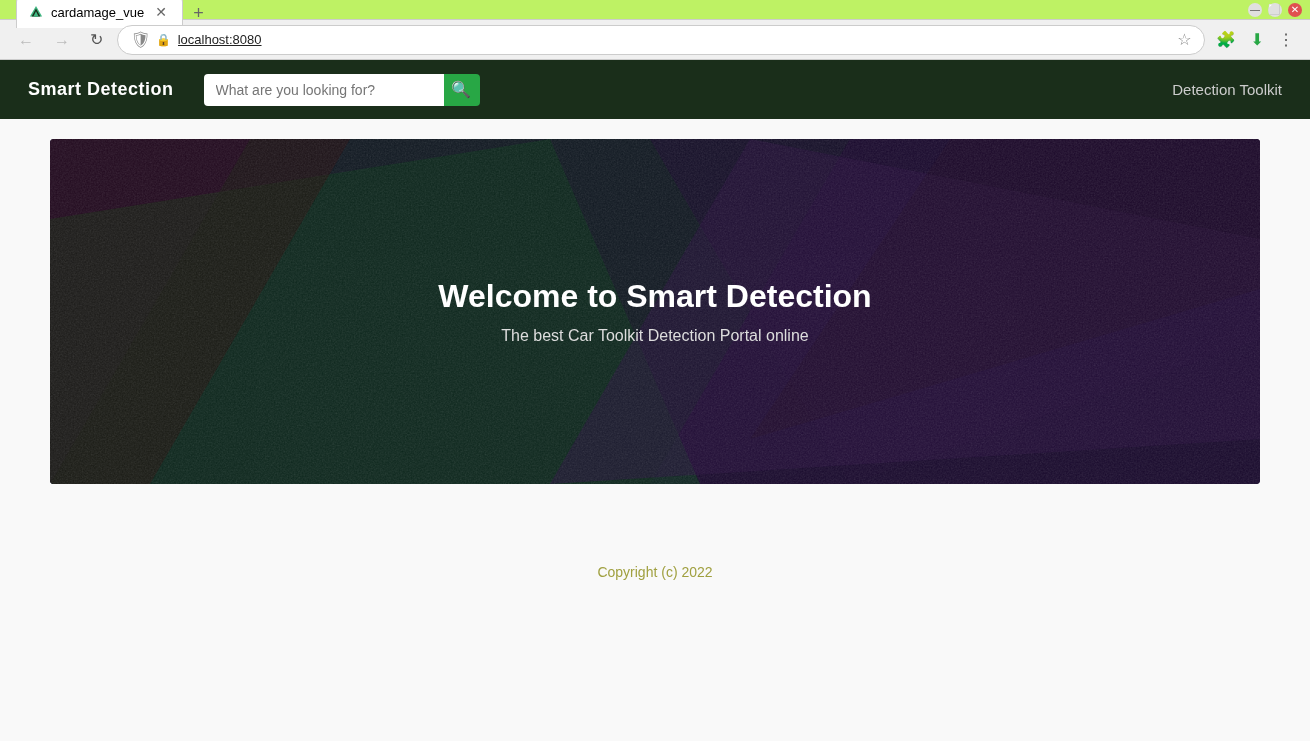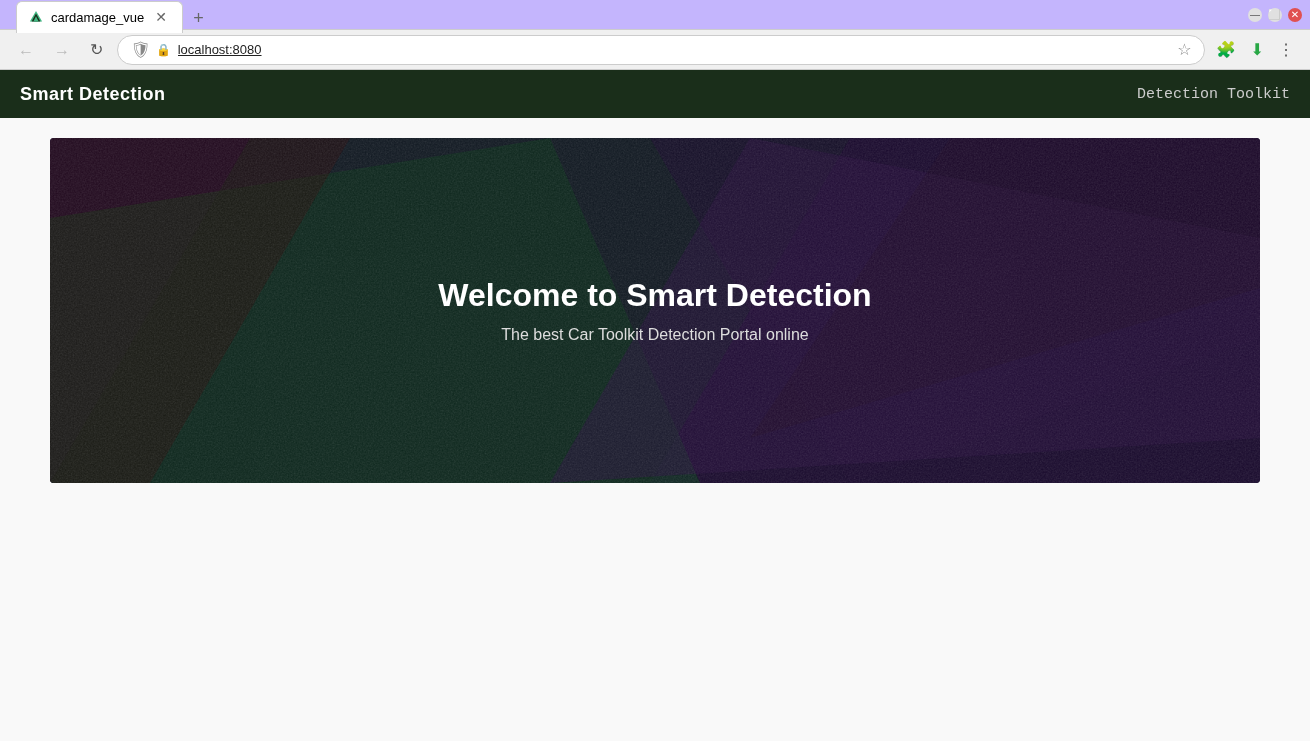--- a/index.html
+++ b/index.html
@@ -1,19 +1,19 @@
 <!DOCTYPE html>
 <html><head>
   <meta charset="utf-8">
   <style>
     * { margin: 0; padding: 0; box-sizing: border-box; }
     body { font-family: Arial, sans-serif; background: #f9f9f9; }
     .browser-titlebar {
-      background: #c4b5fd;
-      height: 30px;
+      background: #bef264;
+      height: 20px;
       display: flex;
       align-items: center;
       padding: 0 8px;
       gap: 6px;
       border-bottom: 1px solid #ccc;
     }
     .tab-bar {
       display: flex;
       align-items: flex-end;
       padding: 0 8px;
@@ -135,24 +135,24 @@
       justify-content: center;
       font-size: 10px;
     }
     .win-btn-min { background: #e0e0e0; color: #555; }
     .win-btn-restore { background: #e0e0e0; color: #555; }
     .win-btn-close { background: #e05050; color: #fff; }
 
     
     .app-navbar {
       background: #1a2e1a;
-      height: 48px;
-      display: flex;
-      align-items: center;
-      padding: 0 20px;
+      height: 59px;
+      display: flex;
+      align-items: center;
+      padding: 0 28px;
       gap: 20px;
     }
     .app-brand {
       color: #fff;
       font-weight: bold;
       font-size: 18px;
       letter-spacing: 0.5px;
     }
     .search-form {
       display: flex;
@@ -183,21 +183,20 @@
       justify-content: center;
       color: #fff;
       font-size: 16px;
     }
     .nav-spacer { flex: 1; }
     .nav-link {
       color: #ccc;
       text-decoration: none;
       font-size: 15px;
       cursor: pointer;
-      font-family: Liberation Mono, monospace;
     }
 
     
     .hero {
       width: 1210px;
       margin: 20px auto;
       height: 345px;
       position: relative;
       overflow: hidden;
       border-radius: 4px;
@@ -294,20 +293,26 @@
       <button class="toolbar-icon-btn download-icon">⬇</button>
       <button class="toolbar-icon-btn">⋮</button>
     </div>
   </div>
 </div>
 
 <div>
 
   <nav class="app-navbar">
     <span class="app-brand">Smart Detection</span>
+    <div class="search-form">
+      <input class="search-input" type="text" placeholder="What are you looking for?" style="">
+      <button class="search-btn">
+        <span>🔍</span>
+      </button>
+    </div>
     <div class="nav-spacer"></div>
     <a class="nav-link">Detection Toolkit</a>
   </nav>
 
   <div class="hero">
     <div class="hero-bg"></div>
 
     <svg class="hero-overlay" viewBox="0 0 1210 345" preserveAspectRatio="none" xmlns="http://www.w3.org/2000/svg">
       <defs>
         <filter id="noise">
@@ -328,13 +333,16 @@
       <polygon points="900,0 1210,0 1210,150 700,300" fill="#200a20" opacity="0.3"></polygon>
 
       <rect width="1210" height="345" fill="url(#noise)" opacity="0.15" filter="url(#noise)"></rect>
     </svg>
     <div class="hero-content">
       <h1 class="hero-title">Welcome to Smart Detection</h1>
       <p class="hero-subtitle">The best Car Toolkit Detection Portal online</p>
     </div>
   </div>
 
+  <footer class="footer">
+    <span>Copyright (c) 2022</span>
+  </footer>
 </div>
 
 </body></html>

